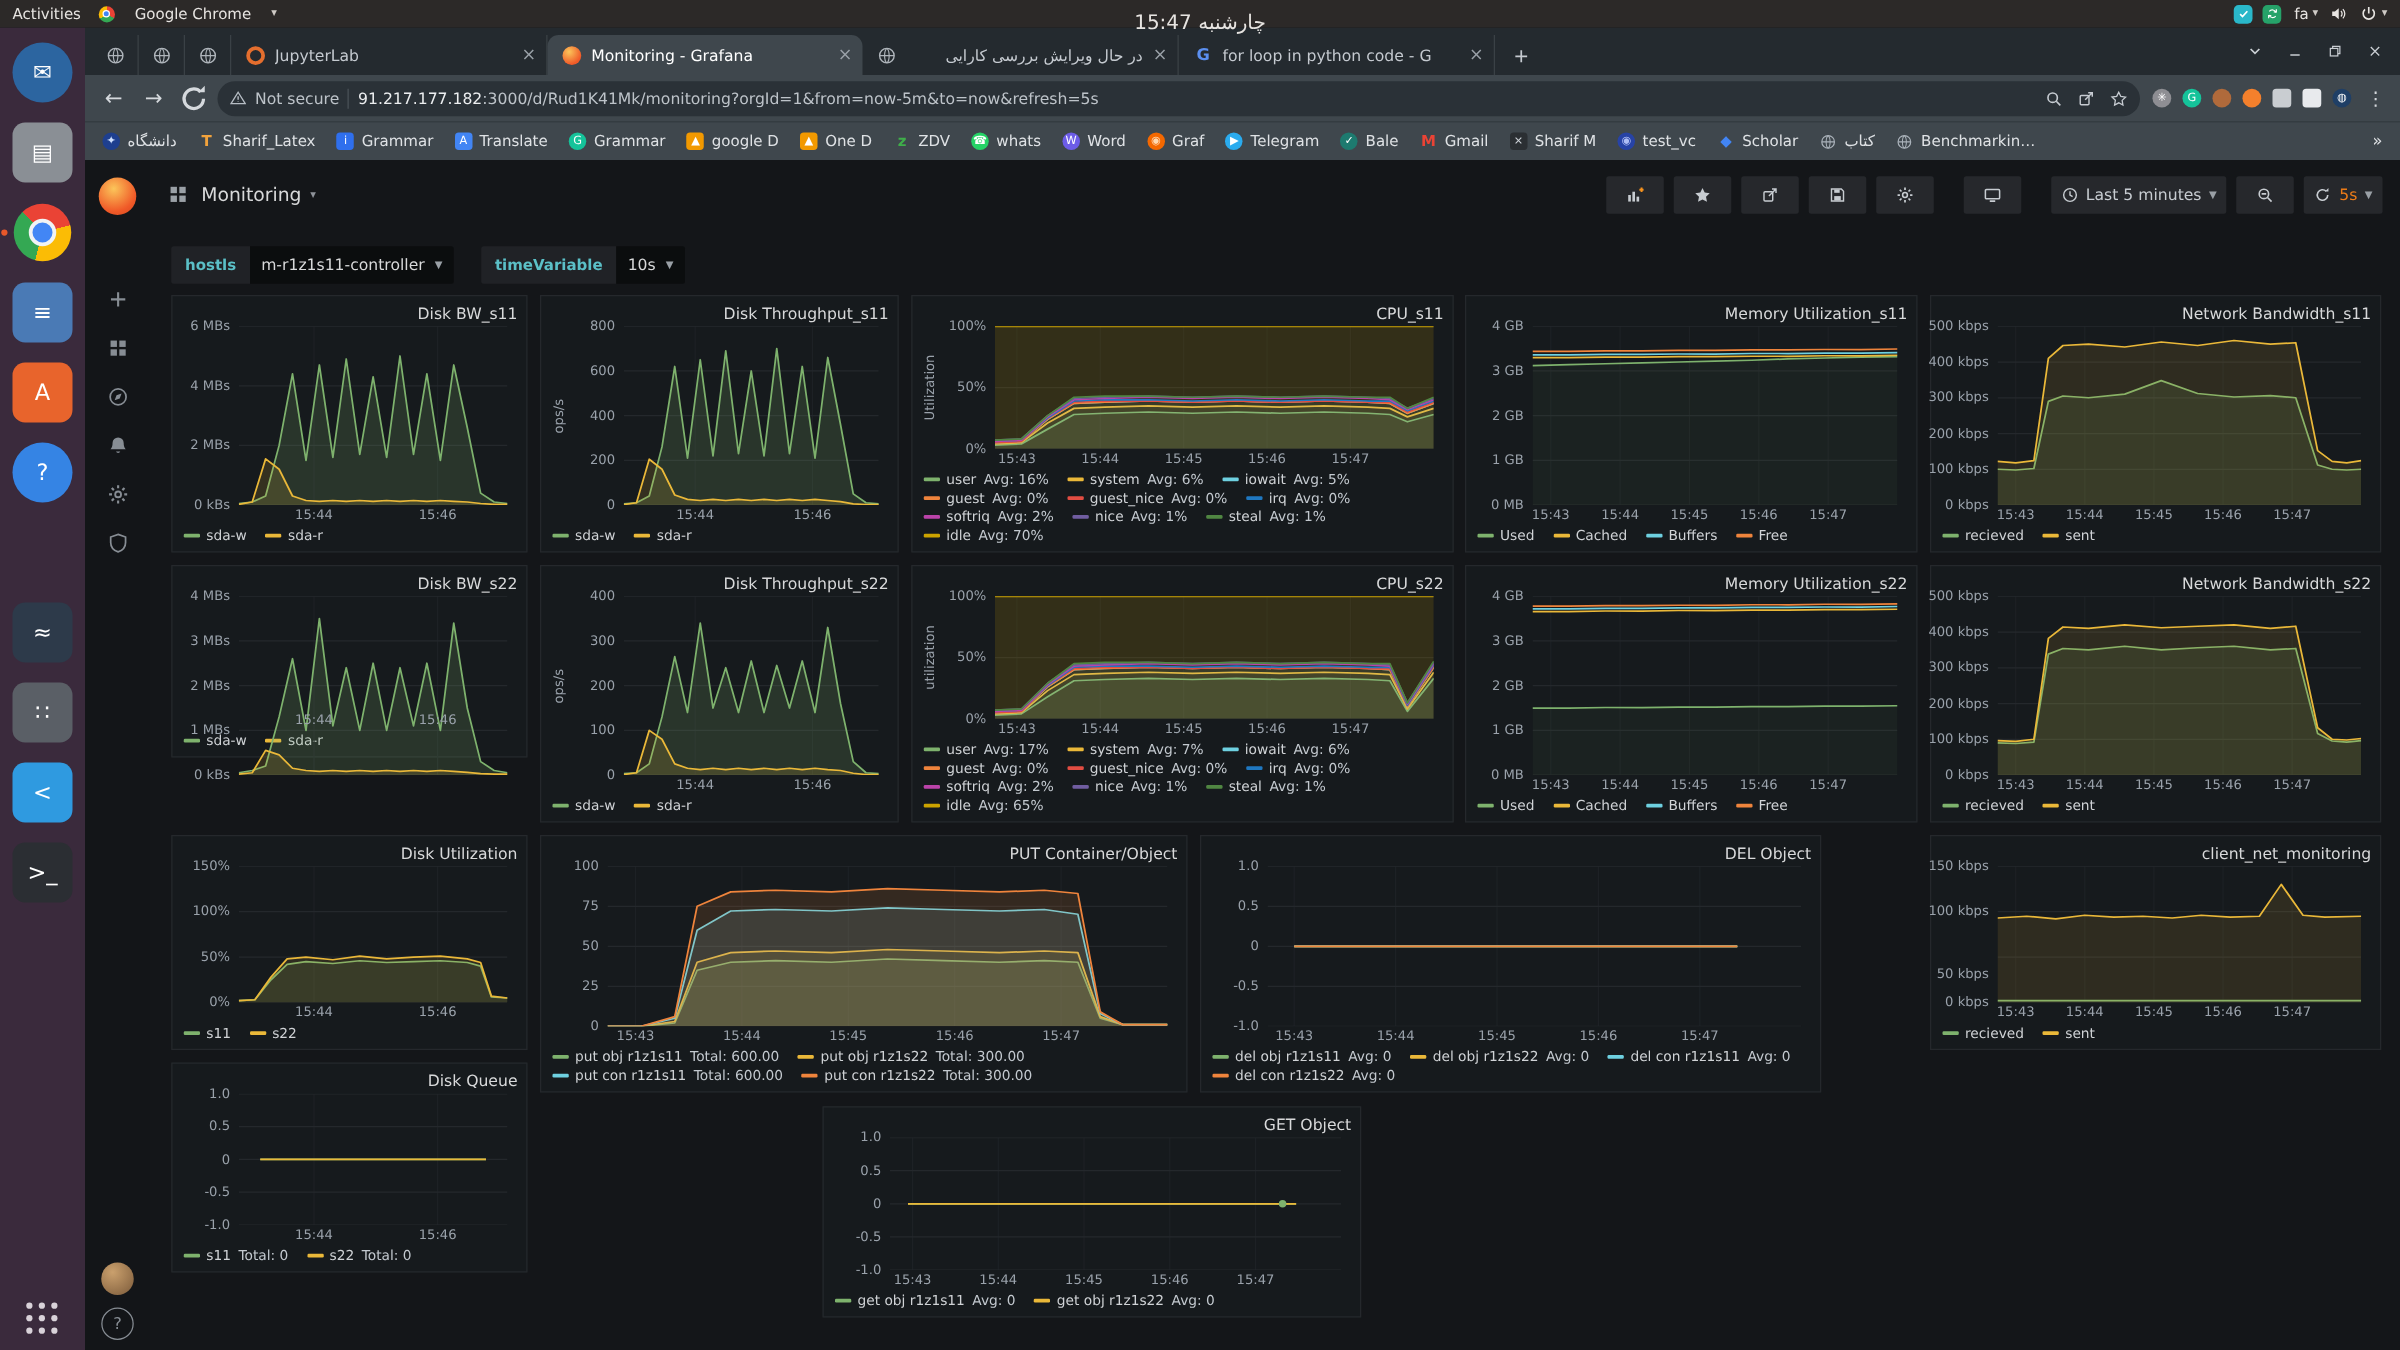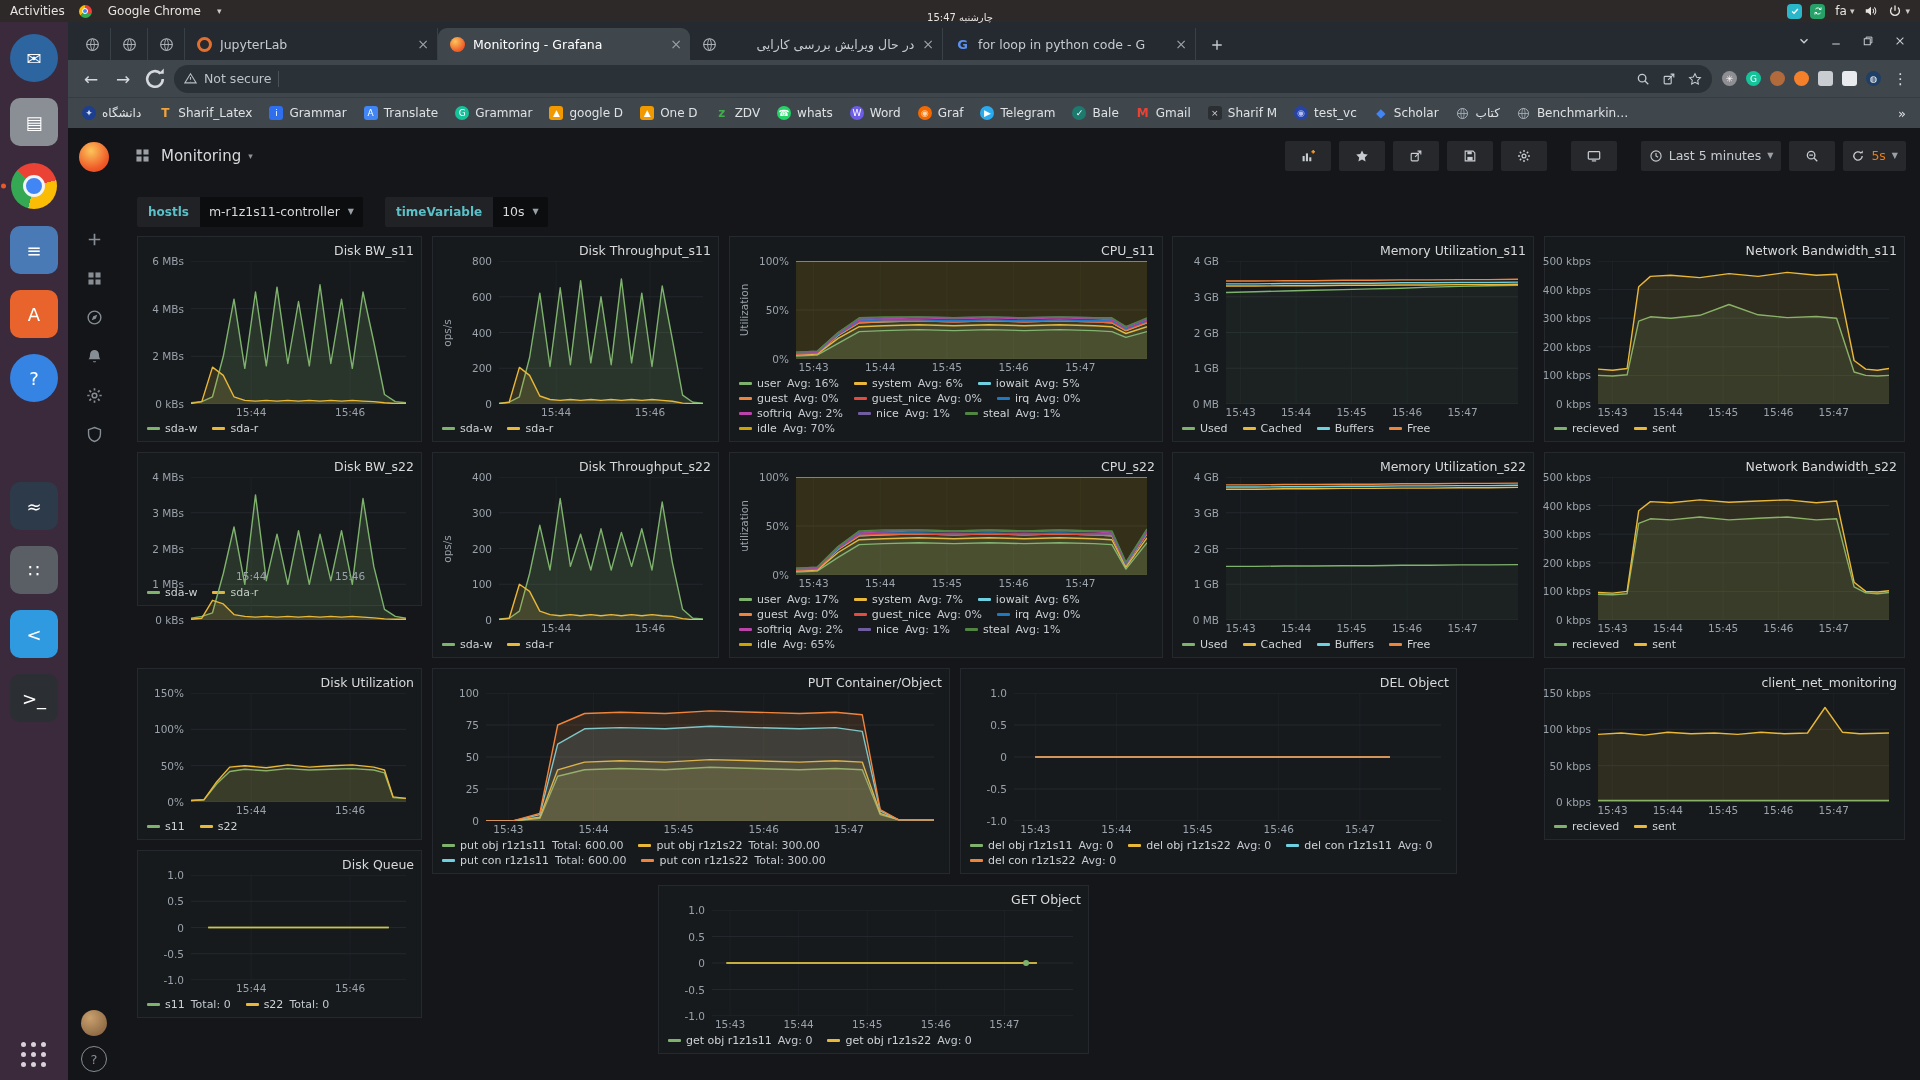--- a/index.html
+++ b/index.html
@@ -2,21 +2,21 @@
 <html><head>
 <meta charset="utf-8">
 <style>
   html,body{margin:0;padding:0;background:#000;font-family:"DejaVu Sans",sans-serif;}
   #stage{position:relative;width:1920px;height:1080px;overflow:hidden;background:#111315;}
   svg{display:block}
   
   #osbar{position:absolute;left:0;top:0;width:1920px;height:22px;background:#2c2928;color:#e7e4e1;
          display:flex;align-items:center;font-size:12px;z-index:50;}
   #osbar .left{display:flex;align-items:center;gap:14px;padding-left:10px;}
-  #osbar .center{position:absolute;left:50%;transform:translateX(-50%);direction:rtl;font-size:10px;margin-top:12px;}
+  #osbar .center{position:absolute;left:50%;transform:translateX(-50%);direction:rtl;font-size:16px;margin-top:12px;}
   #osbar .right{margin-left:auto;display:flex;align-items:center;gap:10px;padding-right:10px;padding-left:44px;}
   .tray-badge{width:15px;height:15px;border-radius:4px;display:flex;align-items:center;justify-content:center;color:#fff;}
   .tray-badge svg{width:10px;height:10px}
   .os-caret{font-size:9px;color:#cfcac6;}
   .mini-chrome{width:13px;height:13px;border-radius:50%;background:conic-gradient(#ea4335 0 33%,#34a853 0 66%,#fbbc05 0 100%);position:relative;}
   .mini-chrome::after{content:"";position:absolute;left:3.5px;top:3.5px;width:6px;height:6px;border-radius:50%;background:#4286f5;border:1px solid #fff;box-sizing:border-box;}
   .osicon svg{width:14px;height:14px;color:#e7e4e1}
   
   #dock{position:absolute;left:0;top:22px;width:68px;bottom:0;background:#3a2a3c;display:flex;flex-direction:column;align-items:center;padding-top:12px;z-index:40;}
   .dock-item{width:48px;height:48px;border-radius:10px;margin-bottom:16px;display:flex;align-items:center;justify-content:center;font-size:20px;color:#fff;position:relative;flex:none;}
@@ -276,20 +276,21 @@
         </span>
       <div id="omnibox">
         <span class="warn">
             <svg viewBox="0 0 16 16">
               <path d="M8 2.2L15 13.4H1z" fill="none" stroke="currentColor" stroke-width="1.3"></path>
               <path d="M8 6.2v3.4M8 11.4v.4" stroke="currentColor" stroke-width="1.4"></path>
             </svg>
           </span>
         <span class="sec">Not secure</span>
         <span class="sep"></span>
+        <span class="url"><b>91.217.177.182</b><span>:3000/d/Rud1K41Mk/monitoring?orgId=1&amp;from=now-5m&amp;to=now&amp;refresh=5s</span></span>
         <span class="oicons">
           <span>
               <svg viewBox="0 0 16 16">
                 <circle cx="7" cy="7" r="4.3" fill="none" stroke="currentColor" stroke-width="1.5"></circle>
                 <path d="M10.3 10.3L14 14" stroke="currentColor" stroke-width="1.5"></path>
               </svg>
             </span>
           <span>
               <svg viewBox="0 0 16 16">
                 <rect x="2.5" y="5" width="8" height="8.5" rx="1" fill="none" stroke="currentColor" stroke-width="1.3"></rect>
@@ -1288,21 +1289,21 @@
                   <span>del con r1z1s22</span>
                   <span class="lg-val">Avg: 0</span>
                 </span>
               </div>
             </div>
             <div class="panel" style="left: 1424px; top: 540px; width: 361px; height: 172px;">
               <div class="p-title">client_net_monitoring</div>
               <div class="p-body">
                 <div class="p-yaxis">
                   <span style="top: 103px;">0 kbps</span>
-                  <span style="top: 67px;">50 kbps</span>
+                  <span style="top: 80px;">50 kbps</span>
                   <span style="top: 30.3333px;">100 kbps</span>
                   <span style="top: -6px;">150 kbps</span>
                 </div>
                 <div class="p-plot">
                   <svg viewBox="0 0 291 109" width="291" height="109">
                     <line x1="14.55" x2="14.55" y1="0" y2="109" stroke="#1d2125" stroke-width="1"></line>
                     <line x1="69.84" x2="69.84" y1="0" y2="109" stroke="#1d2125" stroke-width="1"></line>
                     <line x1="125.13" x2="125.13" y1="0" y2="109" stroke="#1d2125" stroke-width="1"></line>
                     <line x1="180.42" x2="180.42" y1="0" y2="109" stroke="#1d2125" stroke-width="1"></line>
                     <line x1="235.71" x2="235.71" y1="0" y2="109" stroke="#1d2125" stroke-width="1"></line>

